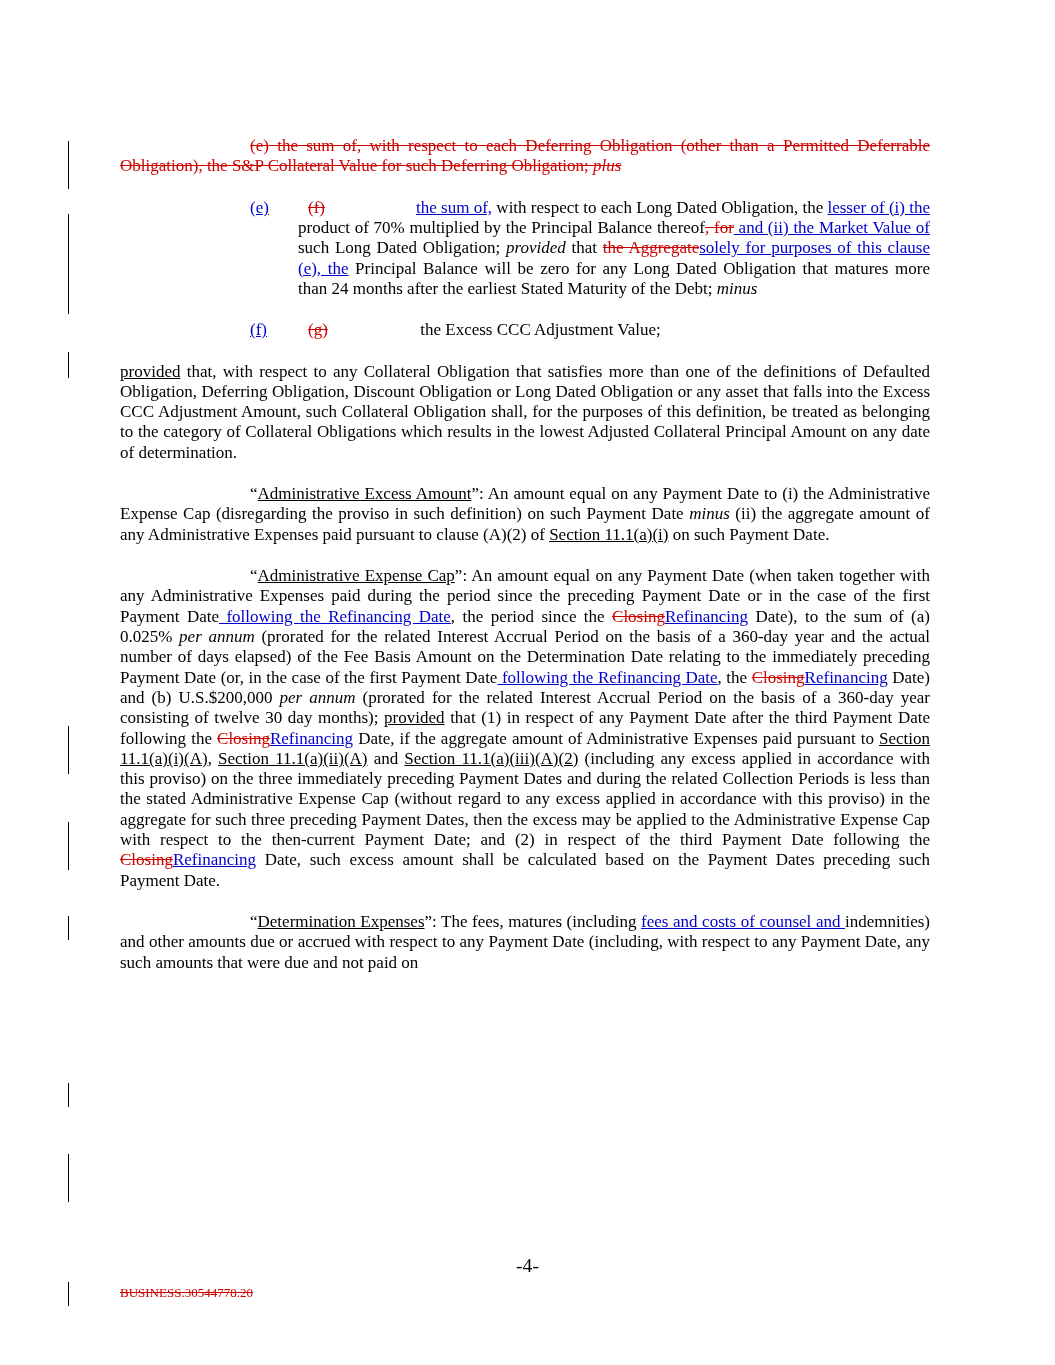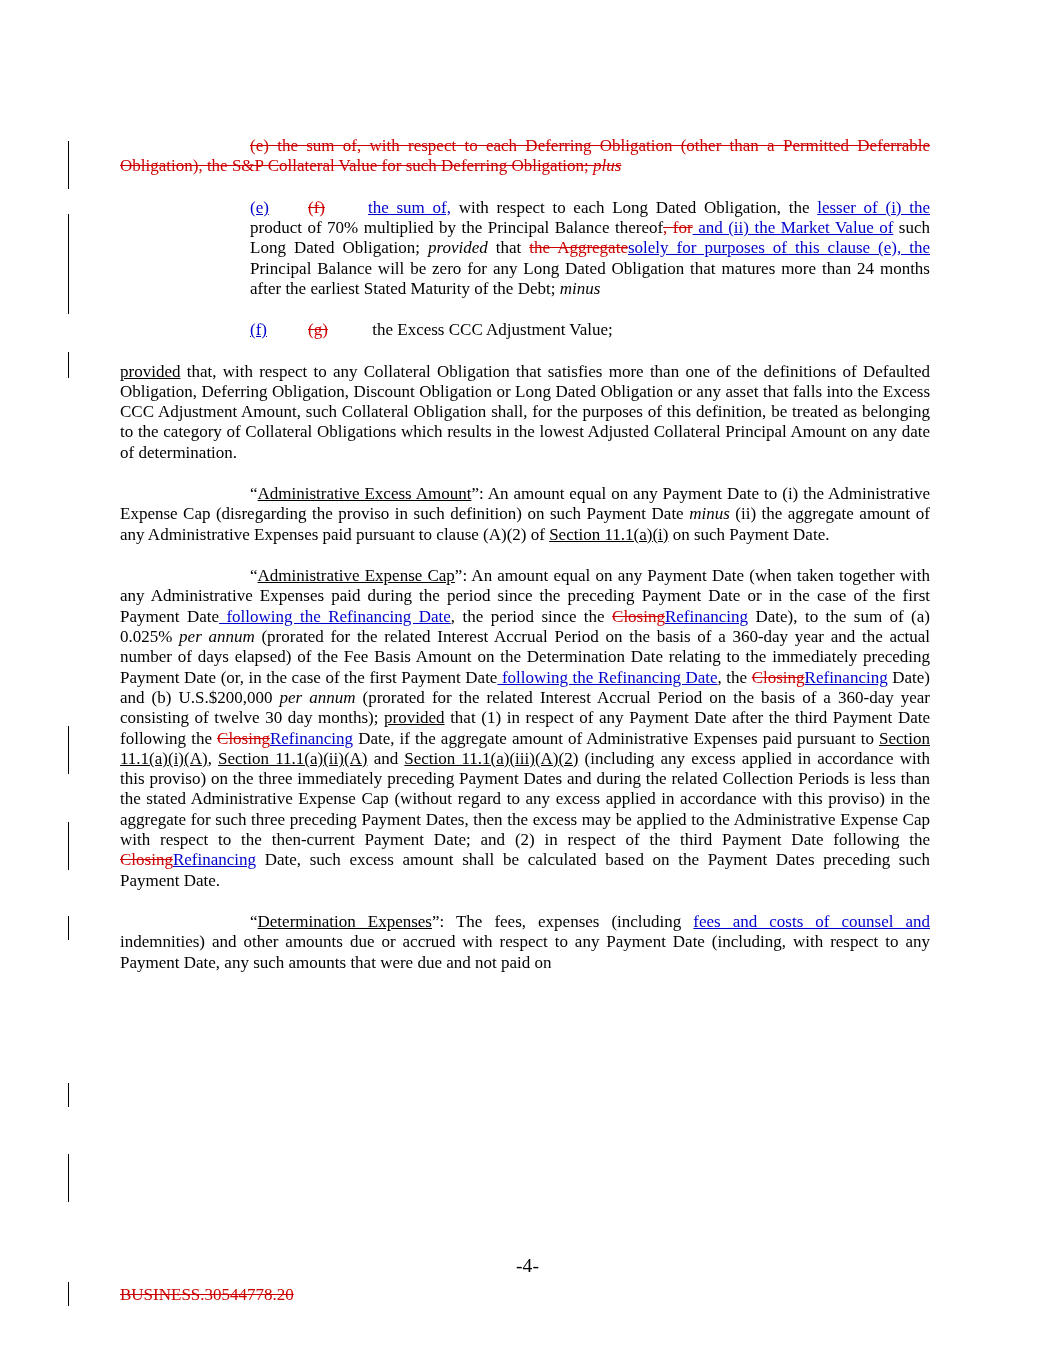--- a/index.html
+++ b/index.html
@@ -67,41 +67,42 @@
     width: 56px;
   }
   .clause .marker2 {
     position: absolute;
     left: 188px;
     top: 0;
     width: 60px;
   }
   .clause .body {
     display: block;
+    margin-left: 48px;
   }
   
   .changebar {
     position: absolute;
     left: 68px;
     width: 0;
     border-left: 1.4px solid #000;
   }
   .footer {
     position: absolute;
     left: 0;
     top: 1255px;
     width: 1055px;
     text-align: center;
     font-size: 19.6px;
   }
   .docid {
     position: absolute;
     left: 120px;
     top: 1285px;
-    font-size: 17px;
+    font-size: 13px;
     color: #cc0000;
     text-decoration: line-through;
     font-family: "Liberation Serif", serif;
   }
   .strikepara {
     color: #cc0000;
     text-decoration: line-through;
   }
   .strikepara .it {
     font-style: italic;
@@ -137,20 +138,20 @@
       <span class="marker2 del">(g)</span>
       <span class="body"><span style="display:inline-block;width:118px;">&nbsp;</span><span> the Excess CCC Adjustment Value;</span></span>
     </p>
 
     <p class="para"><span class="u">provided</span><span> that, with respect to any Collateral Obligation that satisfies more than one of the definitions of Defaulted Obligation, Deferring Obligation, Discount Obligation or Long Dated Obligation or any asset that falls into the Excess CCC Adjustment Amount, such Collateral Obligation shall, for the purposes of this definition, be treated as belonging to the category of Collateral Obligations which results in the lowest Adjusted Collateral Principal Amount on any date of determination.</span></p>
 
     <p class="para indent">“<span class="u">Administrative Excess Amount</span>”<span>:  An amount equal on any Payment Date to (i) the Administrative Expense Cap (disregarding the proviso in such definition) on such Payment Date </span><span class="it">minus</span><span> (ii) the aggregate amount of any Administrative Expenses paid pursuant to clause (A)(2) of </span><span class="u">Section 11.1(a)(i)</span><span> on such Payment Date.</span></p>
 
     <p class="para indent">“<span class="u">Administrative Expense Cap</span>”<span>:  An amount equal on any Payment Date (when taken together with any Administrative Expenses paid during the period since the preceding Payment Date or in the case of the first Payment Date</span><span class="ins"> following the Refinancing Date</span><span>, the period since the </span><span class="del">Closing</span><span class="ins">Refinancing</span><span> Date), to the sum of (a) 0.025% </span><span class="it">per annum</span><span> (prorated for the related Interest Accrual Period on the basis of a 360-day year and the actual number of days elapsed) of the Fee Basis Amount on the Determination Date relating to the immediately preceding Payment Date (or, in the case of the first Payment Date</span><span class="ins"> following the Refinancing Date</span><span>, the </span><span class="del">Closing</span><span class="ins">Refinancing</span><span> Date) and (b) U.S.$200,000 </span><span class="it">per annum</span><span> (prorated for the related Interest Accrual Period on the basis of a 360-day year consisting of twelve 30 day months); </span><span class="u">provided</span><span> that (1) in respect of any Payment Date after the third Payment Date following the </span><span class="del">Closing</span><span class="ins">Refinancing</span><span> Date, if the aggregate amount of Administrative Expenses paid pursuant to </span><span class="u">Section 11.1(a)(i)(A)</span><span>, </span><span class="u">Section 11.1(a)(ii)(A)</span><span> and </span><span class="u">Section 11.1(a)(iii)(A)(2)</span><span> (including any excess applied in accordance with this proviso) on the three immediately preceding Payment Dates and during the related Collection Periods is less than the stated Administrative Expense Cap (without regard to any excess applied in accordance with this proviso) in the aggregate for such three preceding Payment Dates, then the excess may be applied to the Administrative Expense Cap with respect to the then-current Payment Date; and (2) in respect of the third Payment Date following the </span><span class="del">Closing</span><span class="ins">Refinancing</span><span> Date, such excess amount shall be calculated based on the Payment Dates preceding such Payment Date.</span></p>
 
-    <p class="para indent">“<span class="u">Determination Expenses</span>”<span>:  The fees, expenses (including </span><span class="ins">fees and costs of counsel and </span><span>indemnities) and other amounts due or accrued with respect to any Payment Date (including, with respect to any Payment Date, any such amounts that were due and not paid on</span></p>
+    <p class="para indent">“<span class="u">Determination Expenses</span>”<span>:  The fees, matures (including </span><span class="ins">fees and costs of counsel and </span><span>indemnities) and other amounts due or accrued with respect to any Payment Date (including, with respect to any Payment Date, any such amounts that were due and not paid on</span></p>
 
   </div>
 
   <div class="footer">-4-</div>
   <div class="docid">BUSINESS.30544778.20</div>
 
 </div>
 
 </body></html>

